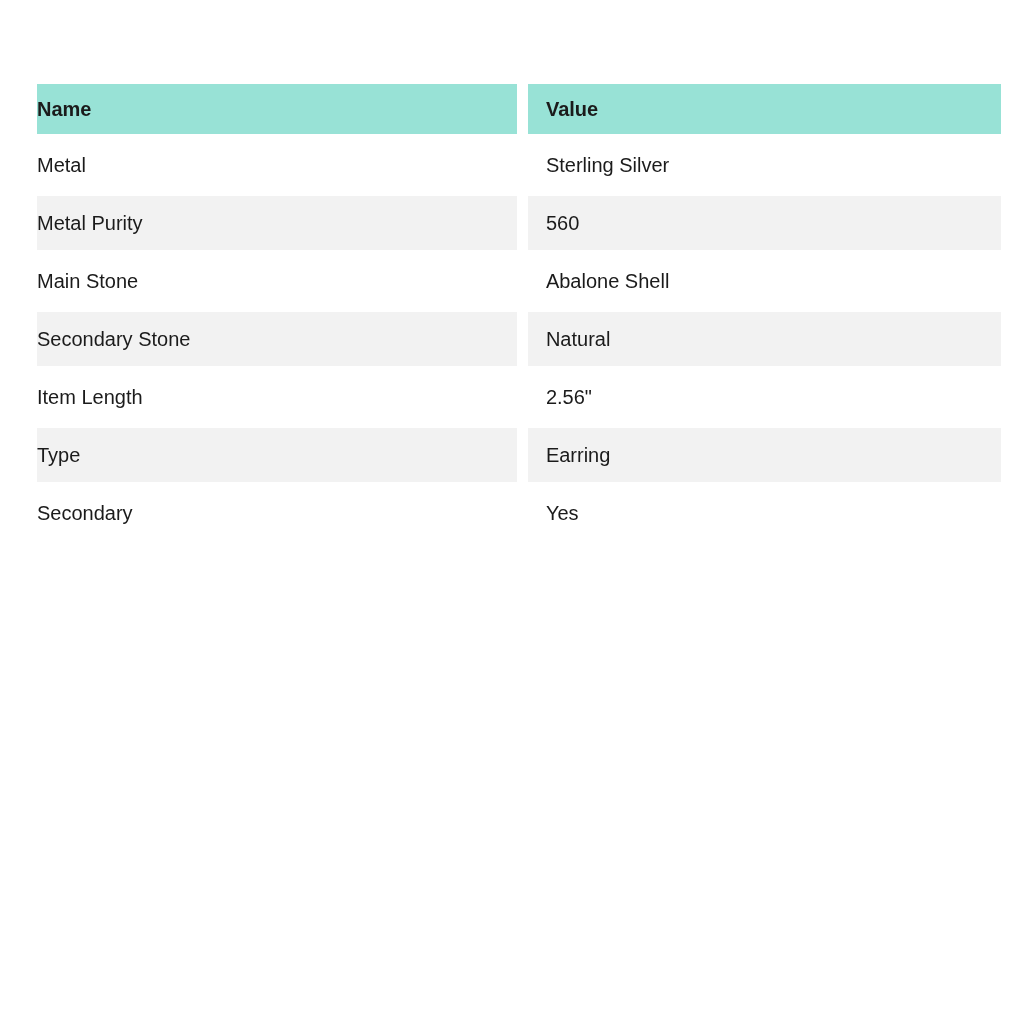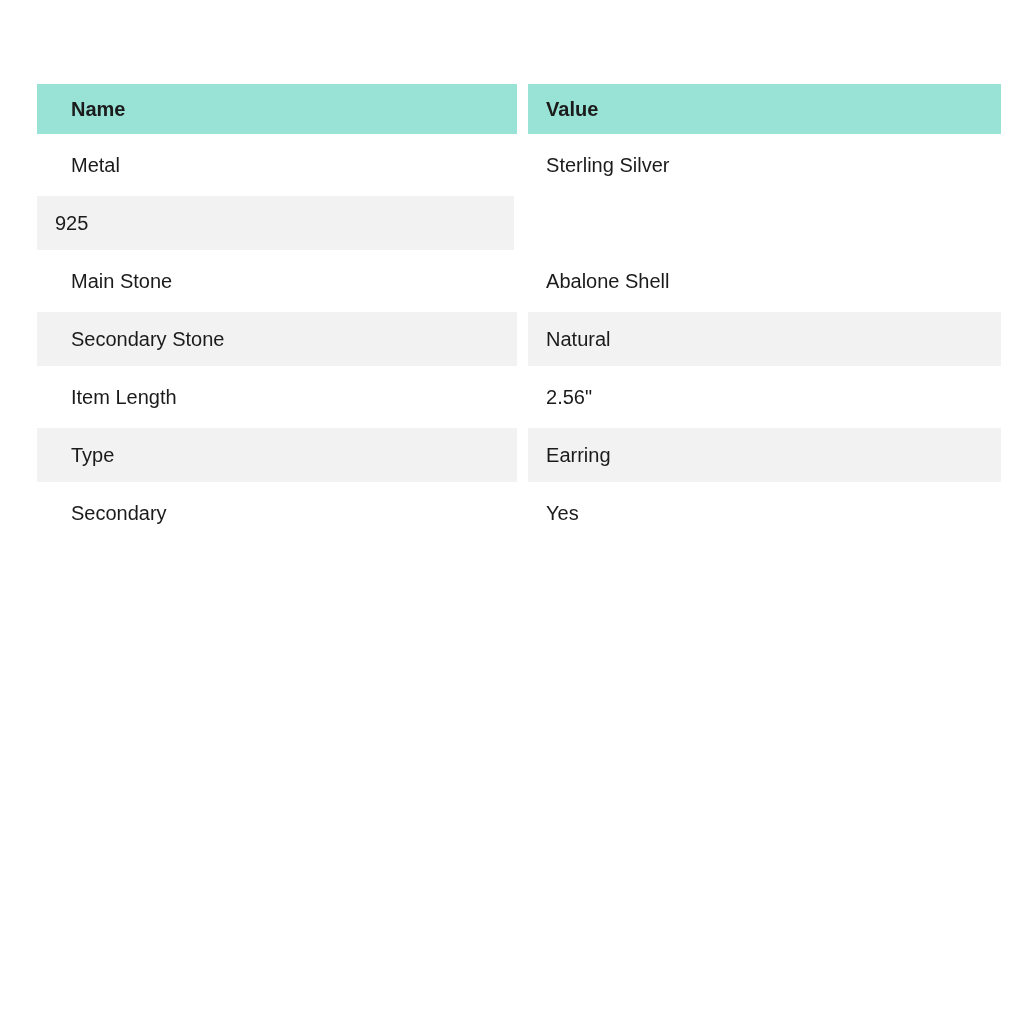--- a/index.html
+++ b/index.html
@@ -35,21 +35,20 @@
     align-items: center;
     height: 100%;
     font-size: 20px;
     line-height: 1;
     white-space: nowrap;
     overflow: hidden;
   }
   .name-col {
     width: 484px;
     margin-right: 11px;
-    padding-left: 34px;
   }
   .value-col {
     width: 477px;
     padding-left: 18px;
   }
   .trow.header .cell {
     background: var(--header-bg, #98e2d6);
     font-weight: bold;
   }
   #rows-container .trow:nth-child(even) .cell {
@@ -63,21 +62,22 @@
   <div class="trow header">
     <div class="cell name-col">Name</div>
     <div class="cell value-col">Value</div>
   </div>
   <div id="rows-container">
       <div class="trow body">
     <div class="cell name-col">Metal</div>
     <div class="cell value-col">Sterling Silver</div>
   </div>
       <div class="trow body">
-    <div class="cell value-col">925</div>
+    <div class="cell name-col">Metal Purity</div>
+    <div class="cell value-col">560</div>
   </div>
       <div class="trow body">
     <div class="cell name-col">Main Stone</div>
     <div class="cell value-col">Abalone Shell</div>
   </div>
       <div class="trow body">
     <div class="cell name-col">Secondary Stone</div>
     <div class="cell value-col">Natural</div>
   </div>
       <div class="trow body">

